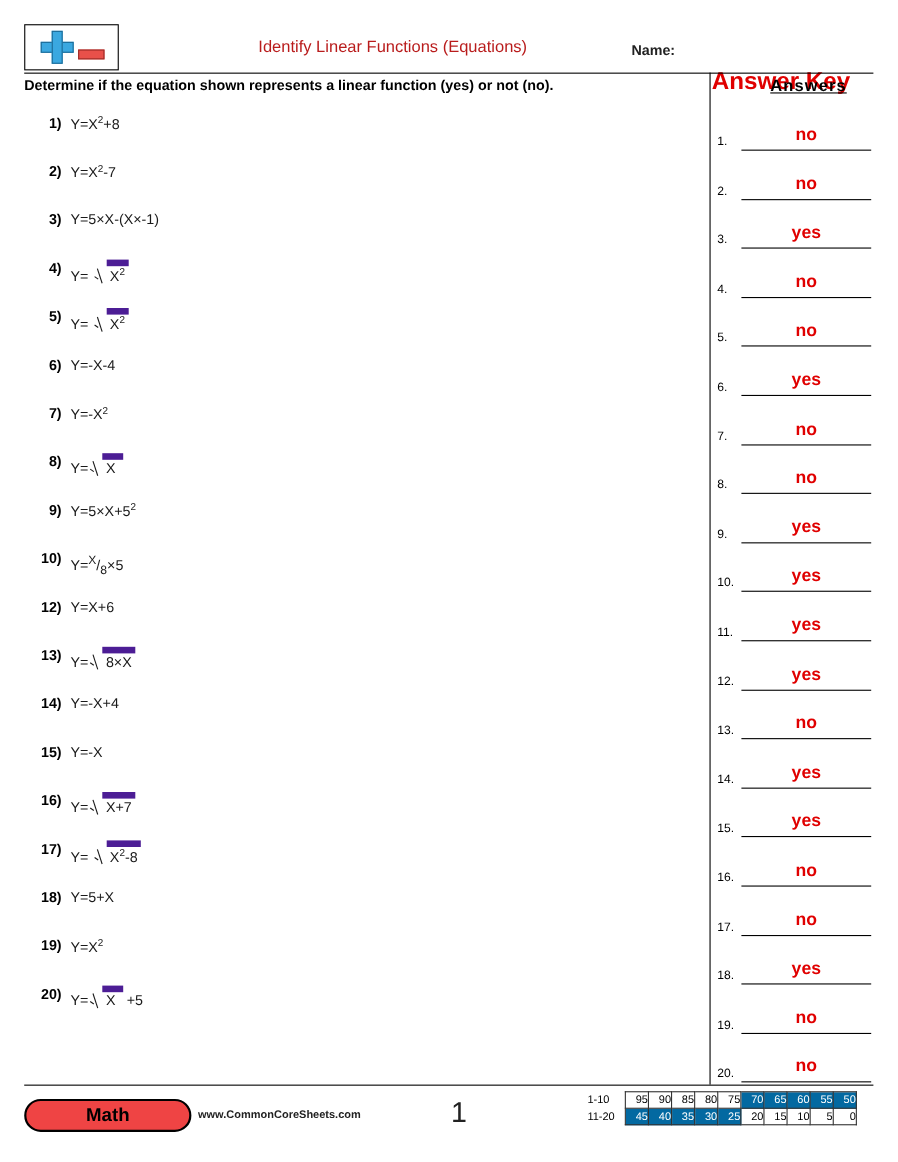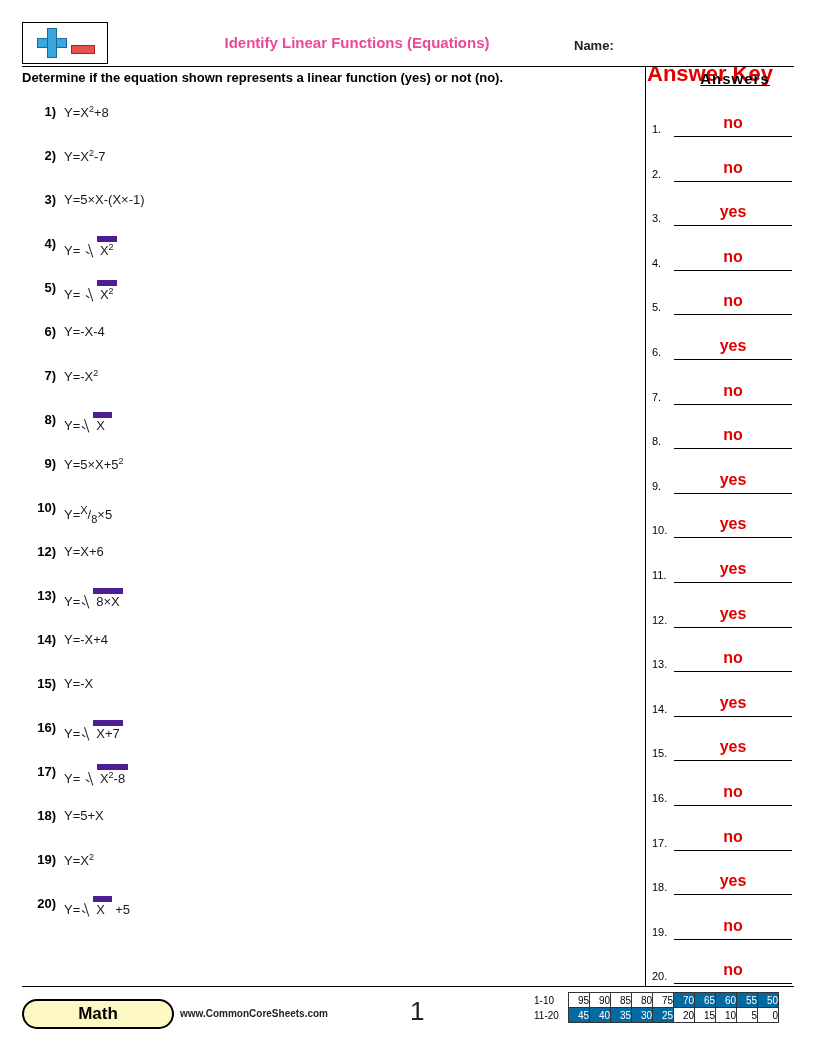--- a/index.html
+++ b/index.html
@@ -65,22 +65,21 @@
     background: #e8504a;
     border: 1px solid #9c2b27;
     box-sizing: border-box;
   }
   .sheet-title {
     position: absolute;
     left: 110px; top: 12px;
     width: 450px;
     text-align: center;
     font-size: 15px;
-    color: #ec4899;
-    font-weight: bold;
+    color: #b91c1c;
   }
   .name-label {
     position: absolute;
     left: 552px; top: 16px;
     font-size: 13px;
     color: #222;
     font-weight: bold;
   }
   .answer-key {
     position: absolute;
@@ -228,21 +227,21 @@
     left: 22px; top: 986px;
     width: 772px;
     border-top: 1px solid #000;
   }
   .math-pill {
     position: absolute;
     left: 22px; top: 999px;
     width: 152px; height: 30px;
     border: 2px solid #000;
     border-radius: 15px;
-    background: #fef9c3;
+    background: #ef4444;
     box-sizing: border-box;
   }
   .math-pill span {
     display: block;
     text-align: center;
     line-height: 26px;
     font-size: 17px;
     font-weight: bold;
   }
   .site {

